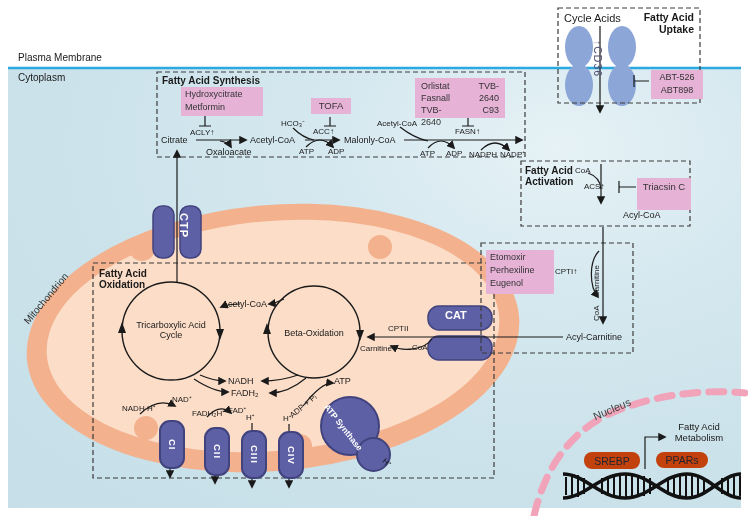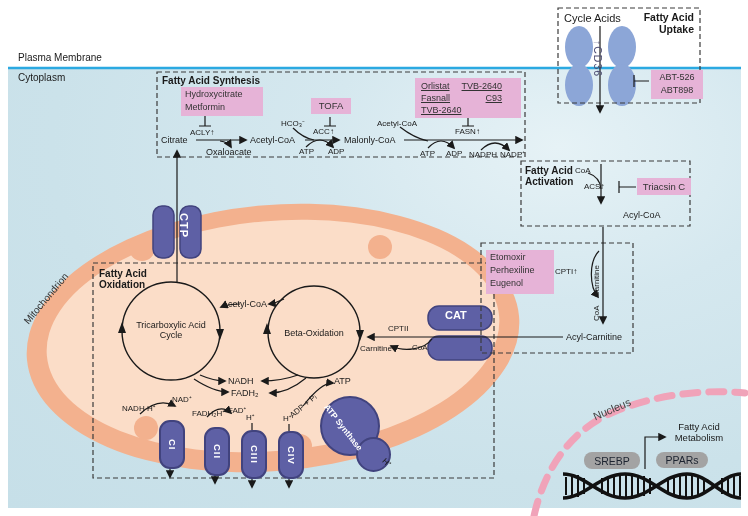--- a/index.html
+++ b/index.html
@@ -9,21 +9,21 @@
     background:radial-gradient(ellipse at 75% 18%, #e6f2f6 0%, #d5e8ef 30%, #cbe2ea 65%, #c6dfe8 100%);}
   svg{position:absolute;left:0;top:0;}
   .lbl{position:absolute;font-size:9px;line-height:10px;white-space:nowrap;z-index:5;}
   .sm{font-size:8px;}
   .b{font-weight:bold;font-size:10px;line-height:11px;}
   .ctr{text-align:center;}
   .pink{position:absolute;background:#E6B3D7;color:#333;z-index:5;font-size:9px;line-height:13px;}
   .pill{position:absolute;background:#5E60A5;border:2px solid #41437E;border-radius:11px;
         display:flex;align-items:center;justify-content:center;z-index:5;}
   .vtext{writing-mode:vertical-rl;color:#fff;font-weight:bold;font-size:9.5px;letter-spacing:1px;}
-  .tf{position:absolute;background:#a3a3a3;border-radius:8px;display:flex;align-items:center;
+  .tf{position:absolute;background:#c2410c;border-radius:8px;display:flex;align-items:center;
       justify-content:center;font-size:10.5px;color:#1d2430;z-index:6;}
   .two > span{display:block;}
 </style>
 </head>
 <body>
 
 <div id="canvas">
   <div id="cytoplasm-bg"></div>
 
   <svg width="748" height="516" viewBox="0 0 748 516">
@@ -164,21 +164,21 @@
   <div class="lbl" style="left:161px;top:135px;">Citrate</div>
   <div class="lbl sm" style="left:190px;top:128px;">ACLY↑</div>
   <div class="lbl" style="left:206px;top:147px;">Oxaloacate</div>
   <div class="lbl" style="left:250px;top:135px;">Acetyl-CoA</div>
   <div class="lbl sm" style="left:281px;top:119px;text-align:center;">HCO₃⁻</div>
   <div class="pink ctr" style="left:311px;top:98px;width:40px;height:16px;line-height:16px;font-size:9.5px;">TOFA</div>
   <div class="lbl sm" style="left:313px;top:127px;">ACC↑</div>
   <div class="lbl sm" style="left:299px;top:147px;">ATP</div>
   <div class="lbl sm" style="left:328px;top:147px;">ADP</div>
   <div class="lbl" style="left:344px;top:135px;">Malonly-CoA</div>
-  <div class="pink" style="left:415px;top:78px;width:106px;height:40px;padding:2px 6px;box-sizing:border-box;display:flex;text-decoration:underline;">
+  <div class="pink" style="left:415px;top:78px;width:90px;height:40px;padding:2px 6px;box-sizing:border-box;display:flex;justify-content:space-between;">
     <span class="two" style="line-height:12px;">
       <span>Orlistat</span>
       <span>Fasnall</span>
       <span>TVB-2640</span>
     </span>
     <span class="two" style="line-height:12px;text-align:right;">
       <span>TVB-2640</span>
       <span>C93</span>
     </span>
   </div>
@@ -188,21 +188,21 @@
   <div class="lbl sm" style="left:446px;top:149px;">ADP</div>
   <div class="lbl sm" style="left:469px;top:150px;">NADPH</div>
   <div class="lbl sm" style="left:500px;top:150px;">NADP⁺</div>
 
   <div class="lbl b two" style="left:525px;top:165px;">
     <span>Fatty Acid</span>
       <span>Activation</span>
   </div>
   <div class="lbl sm" style="left:575px;top:166px;">CoA</div>
   <div class="lbl sm" style="left:584px;top:182px;">ACS↑</div>
-  <div class="pink ctr" style="left:637px;top:178px;width:54px;height:17px;line-height:17px;font-size:9.5px;">Triacsin C</div>
+  <div class="pink ctr" style="left:637px;top:178px;width:54px;height:32px;line-height:17px;font-size:9.5px;">Triacsin C</div>
   <div class="lbl" style="left:581px;top:210px;margin-left:42px;">Acyl-CoA</div>
 
   <div class="lbl" style="left:179px;top:213px;writing-mode:vertical-rl;color:#fff;font-weight:bold;font-size:11px;letter-spacing:1px;">CTP</div>
   <div class="lbl sm" style="left:592px;top:297px;transform:rotate(-90deg);transform-origin:0 0;">Carnitine</div>
   <div class="lbl sm" style="left:592px;top:321px;transform:rotate(-90deg);transform-origin:0 0;">CoA</div>
   <div class="pink" style="left:486px;top:250px;width:60px;height:42px;padding:1px 4px;">
     <span class="two" style="line-height:13px;">
       <span>Etomoxir</span>
       <span>Perhexiline</span>
       <span>Eugenol</span>

